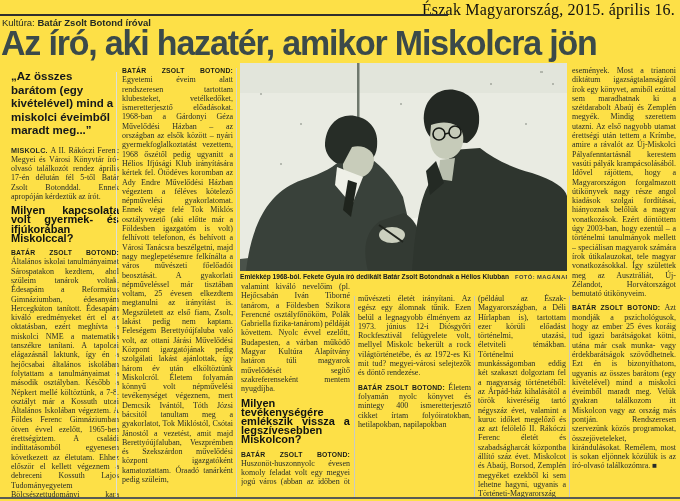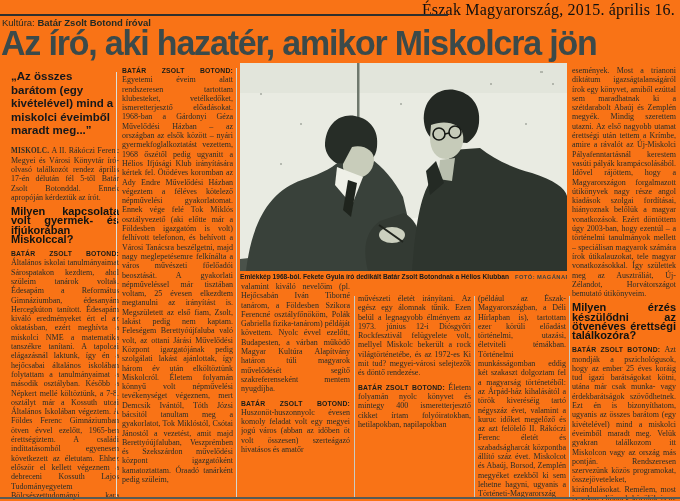--- a/index.html
+++ b/index.html
@@ -1,18 +1,18 @@
 <!DOCTYPE html>
 <html lang="hu"><head>
 <meta charset="utf-8">
 <style>
   html,body { margin:0; padding:0; background:#888; }
   .page {
     position:relative; width:680px; height:501px; overflow:hidden;
-    background:#f97316;
+    background:#fde047;
     font-family:"Liberation Serif", serif;
     color:#272c29;
   }
   .masthead {
     position:absolute; top:1px; right:5px;
     font-family:"Liberation Serif", serif;
     font-size:16px; color:#0f0f0f; letter-spacing:0.2px;
   }
   .kicker-rule { position:absolute; left:0; top:14px; width:448px; height:2px; background:#2f2f2d; }
   .kicker {
@@ -38,21 +38,21 @@
   p.quote {
     font-family:"Liberation Sans", sans-serif; font-weight:bold;
     font-size:11.5px; line-height:13.5px; color:#14171b;
     text-align:left; margin-bottom:8px;
   }
   p.question {
     font-family:"Liberation Sans", sans-serif; font-weight:bold;
     font-size:11px; line-height:9.2px; color:#101312;
   }
   .lead {
-    font-family:Liberation Serif, serif; font-weight:bold;
+    font-family:Liberation Sans, sans-serif; font-weight:bold;
     font-size:7.2px; letter-spacing:0.2px;
   }
   .speaker {
     font-family:"Liberation Sans", sans-serif; font-weight:bold;
     font-size:6.8px; letter-spacing:0.2px; color:#181c19;
   }
   #col-1 { left:11px;   top:70px;  width:108px; height:430px; }
   #col-2 { left:122px; top:66px;  width:111px; height:434px; }
   #col-3 { left:241px; top:282px; width:109px; height:206px; }
   #col-4 { left:358px; top:294px; width:113px; height:206px; }
@@ -149,32 +149,32 @@
       <p class="quote">„Az összes barátom (egy kivételével) mind a miskolci éveimből maradt meg...”</p>
       <p class="body"><span class="lead">MISKOLC. </span>A II. Rákóczi Ferenc Megyei és Városi Könyvtár író-olvasó találkozót rendez április 17-én délután fél 5-től Batár Zsolt Botonddal. Ennek apropóján kérdeztük az írót.</p>
       <p class="question">Milyen kapcsolata volt gyermek- és ifjúkorában Miskolccal?</p>
       <p class="answer"><span class="speaker">BATÁR ZSOLT BOTOND: </span>Általános iskolai tanulmányaimat Sárospatakon kezdtem, ahol szüleim tanárok voltak. Édesapám a Református Gimnáziumban, édesanyám Hercegkúton tanított. Édesapám kiváló eredményeket ért el az oktatásban, ezért meghívta a miskolci NME a matematika tanszékre tanítani. A tapolcai elágazásnál laktunk, így én a hejőcsabai általános iskolában folytattam a tanulmányaimat a második osztályban. Később a Népkert mellé költöztünk, a 7-8. osztályt már a Kossuth utcai Általános Iskolában végeztem. A Földes Ferenc Gimnáziumban ötven évvel ezelőtt, 1965-ben érettségiztem. A családi indíttatásomból egyenesen következett az életutam. Ehhez először el kellett végeznem a debreceni Kossuth Lajos Tudományegyetem Bölcsészettudományi kara történelem-népművelés szakát.</p>
     </div>
   <div class="col" id="col-2">
       <p class="answer"><span class="speaker">BATÁR ZSOLT BOTOND: </span>Egyetemi éveim alatt rendszeresen tartottam klubesteket, vetélkedőket, ismeretterjesztő előadásokat. 1968-ban a Gárdonyi Géza Művelődési Házban – az országban az elsők között – nyári gyermekfoglalkoztatást vezettem, 1968 őszétől pedig ugyanitt a Hélios Ifjúsági Klub irányítására kértek fel. Ötödéves koromban az Ady Endre Művelődési Házban végeztem a féléves kötelező népművelési gyakorlatomat. Ennek vége felé Tok Miklós osztályvezető (aki előtte már a Földesben igazgatóm is volt) felhívott telefonon, és behívott a Városi Tanácsra beszélgetni, majd nagy meglepetésemre felkínálta a város művészeti főelőadói beosztását. A gyakorlati népműveléssel már tisztában voltam, 25 évesen elkezdtem megtanulni az irányítást is. Megszületett az első fiam, Zsolt, lakást pedig nem kaptam. Feleségem Berettyóújfaluba való volt, az ottani Járási Művelődési Központ igazgatójának pedig szolgálati lakást ajánlottak, így három év után elköltöztünk Miskolcról. Életem folyamán könnyű volt népművelési tevékenységet végeznem, mert Demcsik Ivántól, Tóth Józsi bácsitól tanultam meg a gyakorlatot, Tok Miklóstól, Csótai Jánostól a vezetést, amit majd Berettyóújfaluban, Veszprémben és Szekszárdon művelődési központ igazgatóként kamatoztattam. Óraadó tanárként pedig szüleim,</p>
     </div>
   <div class="col" id="col-3">
       <p class="body">valamint kiváló nevelőim (pl. Hejőcsabán Iván Tiborné tanárom, a Földesben Szikora Ferencné osztályfőnököm, Polák Gabriella fizika-tanárom) példáját követtem. Nyolc évvel ezelőtt, Budapesten, a várban működő Magyar Kultúra Alapítvány határon túli magyarok művelődését segítő szakreferenseként mentem nyugdíjba.</p>
+      <p class="question">Milyen tevékenységére emlékszik vissza a legszívesebben Miskolcon?</p>
       <p class="answer"><span class="speaker">BATÁR ZSOLT BOTOND: </span>Huszonöt-huszonnyolc évesen komoly feladat volt egy megyei jogú város (abban az időben öt volt összesen) szerteágazó hivatásos és amatőr</p>
     </div>
   <div class="col" id="col-4">
       <p class="body">művészeti életét irányítani. Az egész egy álomnak tűnik. Ezen belül a legnagyobb élményem az 1973. június 12-i Diósgyőri Rockfesztivál felügyelete volt, mellyel Miskolc bekerült a rock világtörténetébe, és az 1972-es Ki mit tud? megyei-városi selejtezők és döntő rendezése.</p>
       <p class="answer"><span class="speaker">BATÁR ZSOLT BOTOND: </span>Életem folyamán nyolc könyvet és mintegy 400 ismeretterjesztő cikket írtam folyóiratokban, hetilapokban, napilapokban</p>
     </div>
   <div class="col" id="col-5">
       <p class="body">(például az Észak-Magyarországban, a Déli Hírlapban is), tartottam ezer körüli előadást történelmi, utazási, életviteli témákban. Történelmi munkásságomban eddig két szakaszt dolgoztam fel a magyarság történetéből: az Árpád-ház kihalásától a török kiveréséig tartó négyszáz évet, valamint a kuruc időket megelőző és az azt felölelő II. Rákóczi Ferenc életét és szabadságharcát központba állító száz évet. Miskolcot és Abaúj, Borsod, Zemplén megyéket ezekből ki sem lehetne hagyni, ugyanis a Történeti-Magyarország fontos központi helyén találhatók, könyveimben lépten-nyomon szerepelnek az itteni települések, várak,</p>
     </div>
   <div class="col" id="col-6">
       <p class="body">események. Most a trianoni diktátum igazságtalanságáról írok egy könyvet, amiből ezúttal sem maradhatnak ki a szétdarabolt Abaúj és Zemplén megyék. Mindig szerettem utazni. Az első nagyobb utamat érettségi után tettem a Krímbe, amire a rávalót az Új-Miskolci Pályafenntartásnál kerestem vasúti pályák krampácsolásából. Idővel rájöttem, hogy a Magyarországon forgalmazott útikönyvek nagy része angol kiadások szolgai fordításai, hiányoznak belőlük a magyar vonatkozások. Ezért döntöttem úgy 2003-ban, hogy ezentúl – a történelmi tanulmányok mellett – speciálisan magyarok számára írok útikalauzokat, tele magyar vonatkozásokkal. Így születtek meg az Ausztráliát, Új-Zélandot, Horvátországot bemutató útikönyveim.</p>
-      <p class="question">Milyen érzés készülődni az ötvenéves érettségi találkozóra?</p>
       <p class="answer"><span class="speaker">BATÁR ZSOLT BOTOND: </span>Azt mondják a pszichológusok, hogy az ember 25 éves koráig tud igazi barátságokat kötni, utána már csak munka- vagy érdekbarátságok szövődhetnek. Ezt én is bizonyíthatom, ugyanis az összes barátom (egy kivételével) mind a miskolci éveimből maradt meg. Velük gyakran találkozom itt Miskolcon vagy az ország más pontján. Rendszeresen szervezünk közös programokat, összejöveteleket, kirándulásokat. Remélem, most is sokan eljönnek közülük is az író-olvasó találkozómra. ■</p>
     </div>
 
   <div class="vrule" id="vr-12"></div>
   <div class="vrule" id="vr-23"></div>
   <div class="vrule" id="vr-34"></div>
   <div class="vrule" id="vr-45"></div>
   <div class="vrule" id="vr-56"></div>
 
   <div class="bottom-rule"></div>

